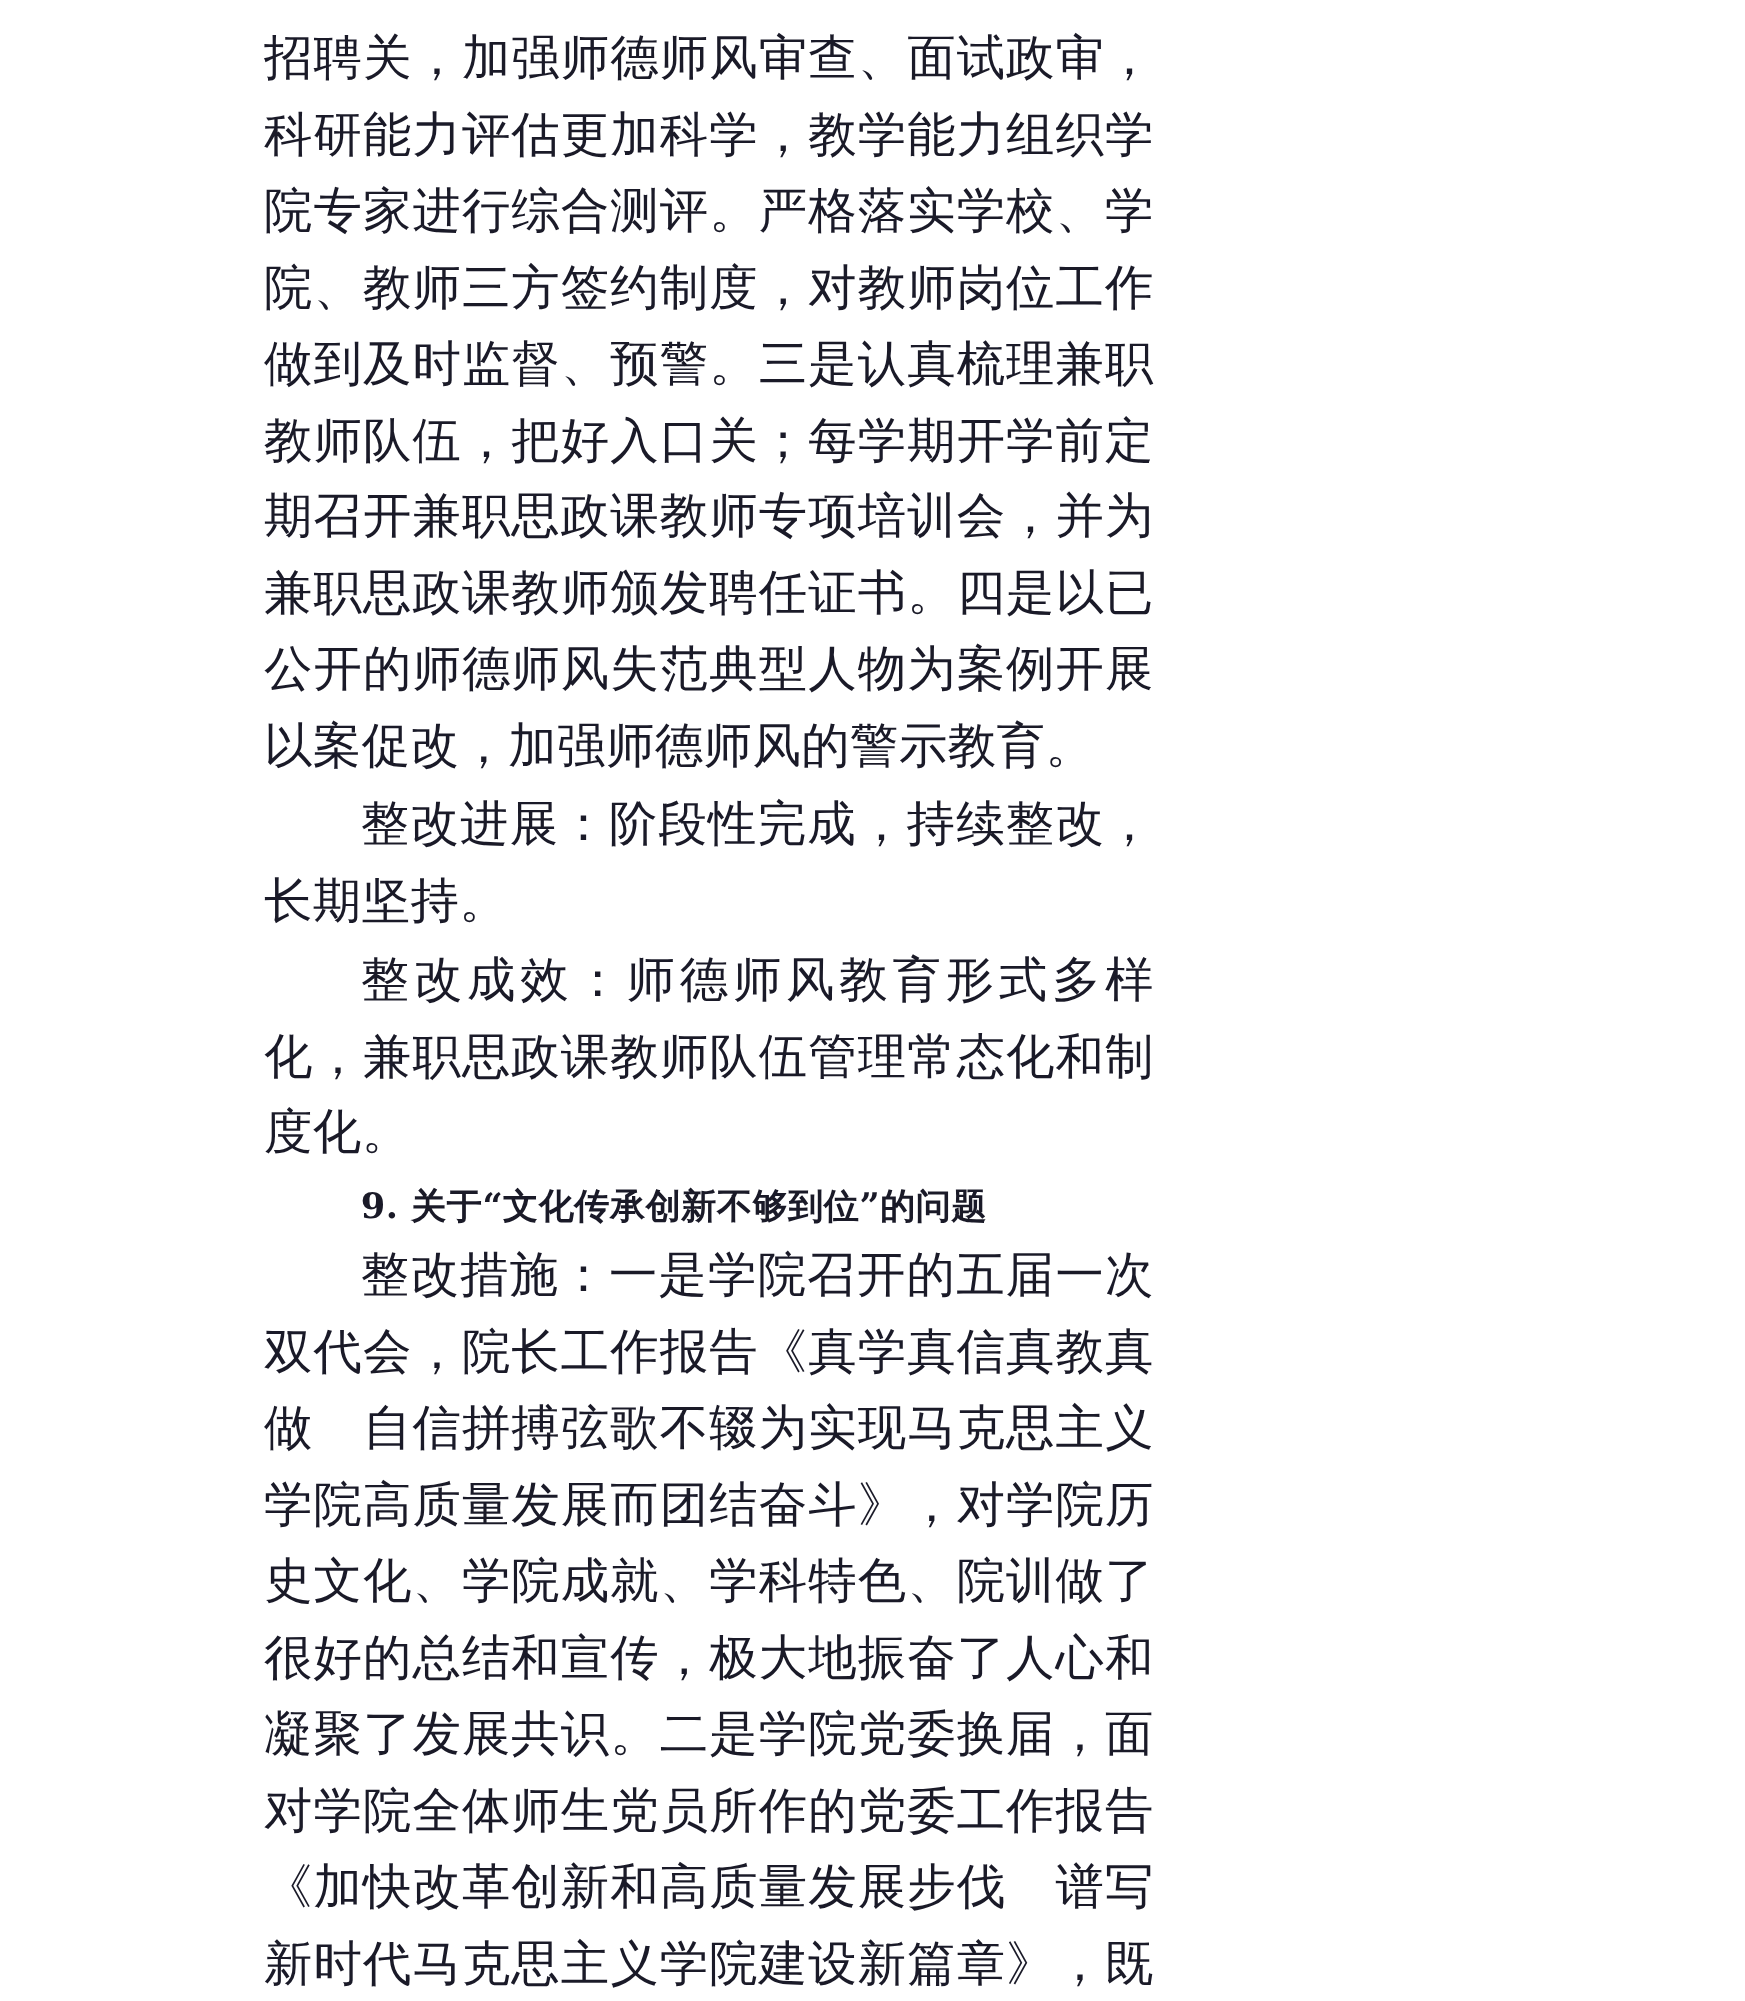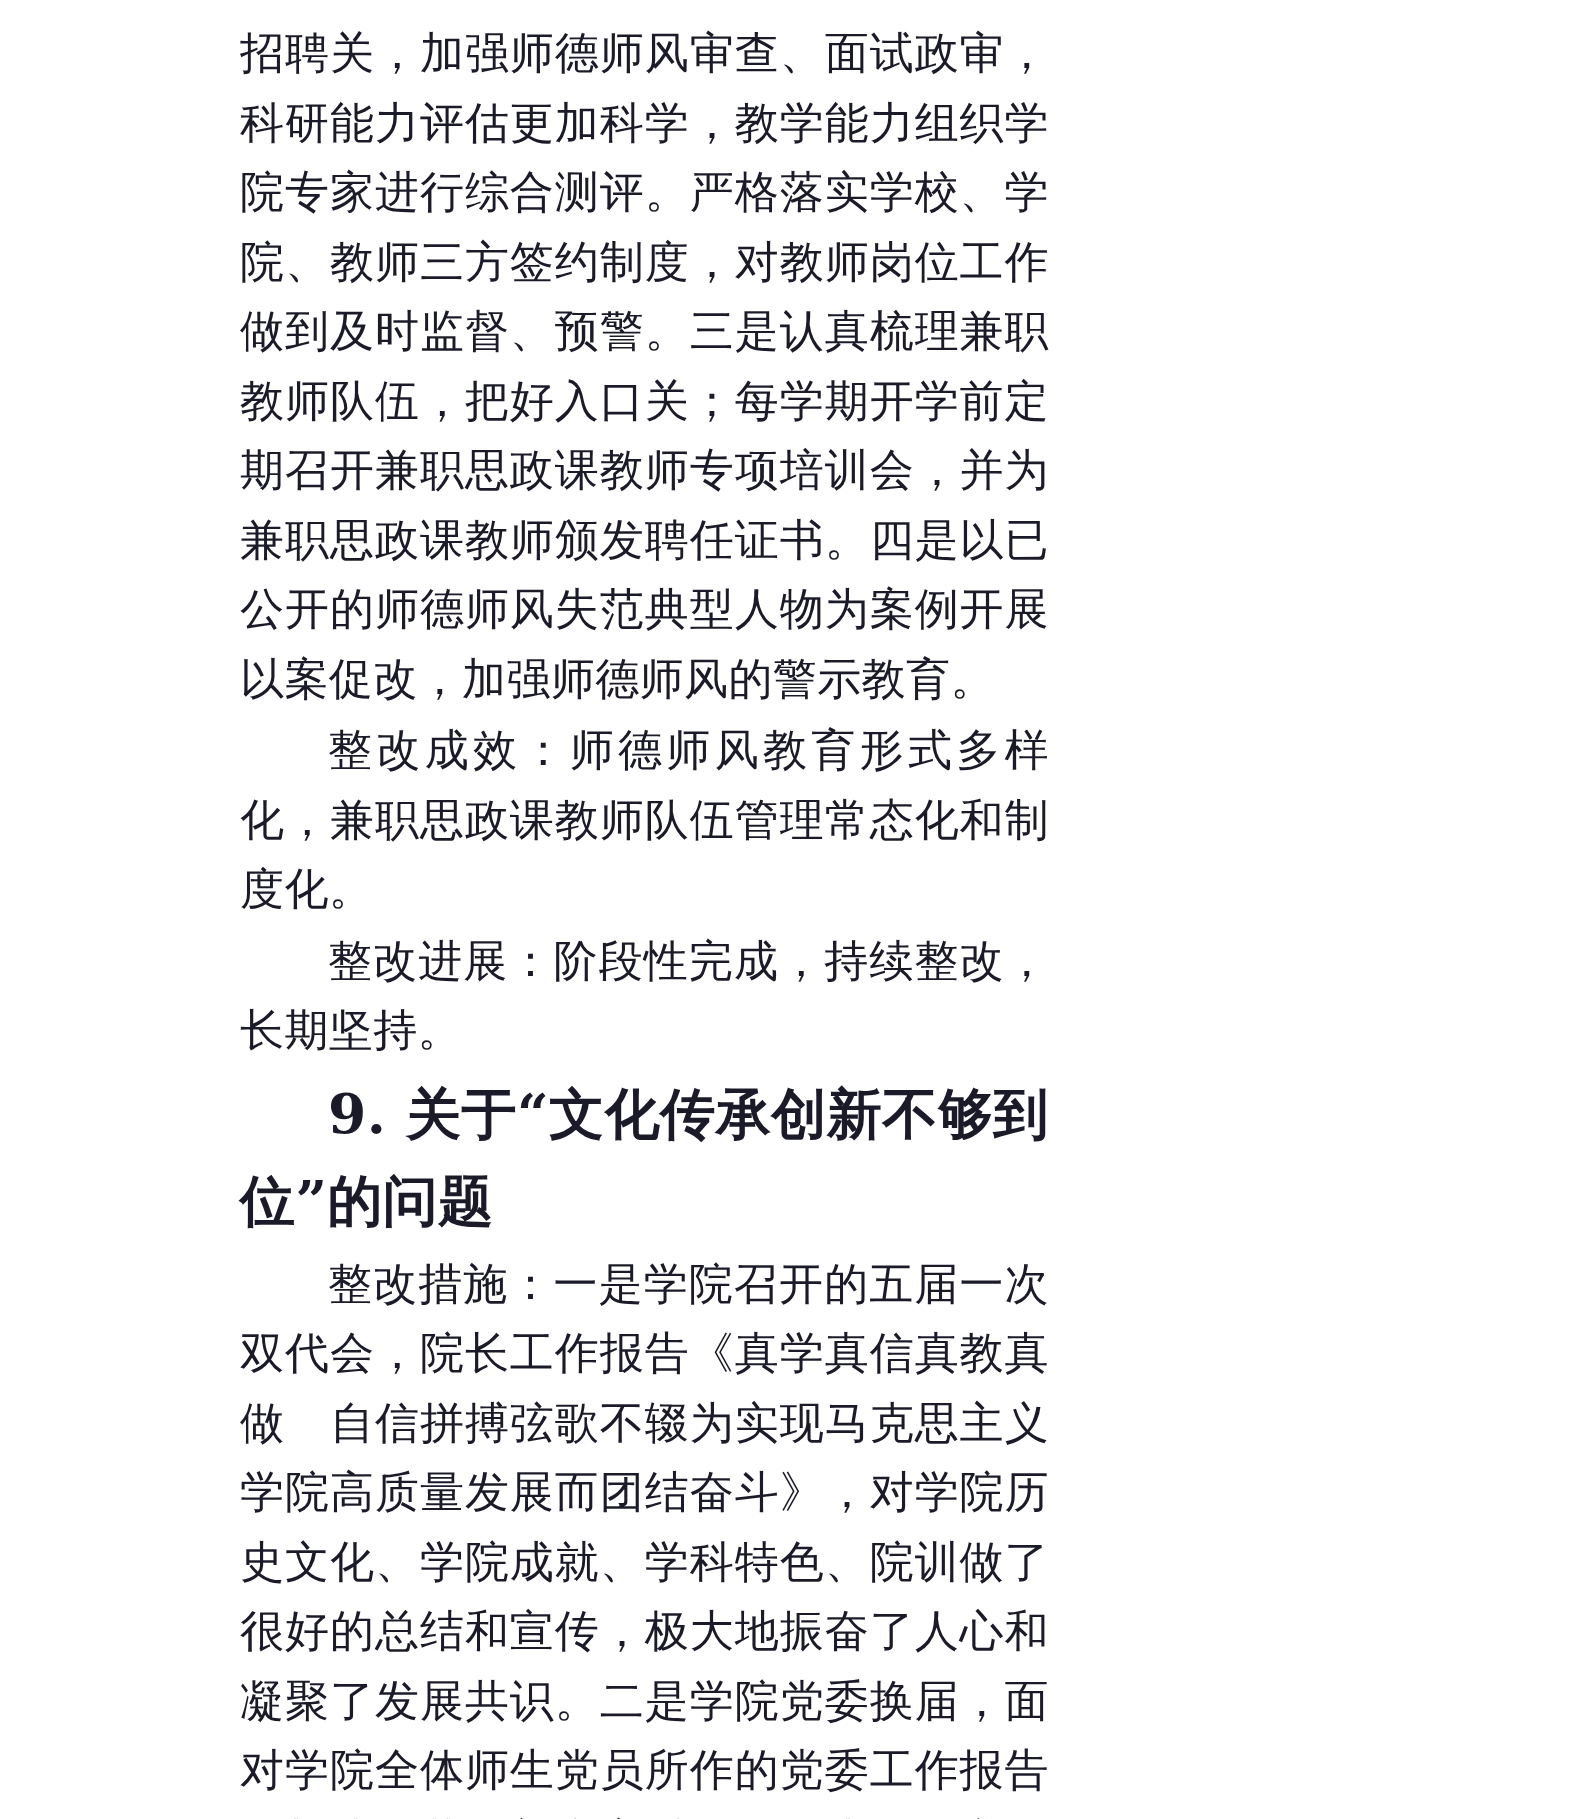--- a/index.html
+++ b/index.html
@@ -30,38 +30,38 @@
   }
   p.para {
     margin: 0 0 2px 0;
     text-indent: 0;
   }
   p.indent {
     margin: 0 0 2px 0;
     text-indent: 88px;
   }
   h2.section-heading {
-    font-size: 55px;
+    font-size: 32px;
     font-weight: bold;
     margin: 6px 0 4px 0;
     text-indent: 88px;
     line-height: 1.58;
     letter-spacing: 0.4px;
   }
 </style>
 </head>
 <body>
 
 <div class="page">
   <div class="doc-body">
 
     <p class="para">招聘关，加强师德师风审查、面试政审，科研能力评估更加科学，教学能力组织学院专家进行综合测评。严格落实学校、学院、教师三方签约制度，对教师岗位工作做到及时监督、预警。三是认真梳理兼职教师队伍，把好入口关；每学期开学前定期召开兼职思政课教师专项培训会，并为兼职思政课教师颁发聘任证书。四是以已公开的师德师风失范典型人物为案例开展以案促改，加强师德师风的警示教育。</p>
 
+    <p class="indent">整改进展：阶段性完成，持续整改，长期坚持。</p>
+
     <p class="indent">整改成效：师德师风教育形式多样化，兼职思政课教师队伍管理常态化和制度化。</p>
-
-    <p class="indent">整改进展：阶段性完成，持续整改，长期坚持。</p>
 
     <h2 class="section-heading">9. 关于“文化传承创新不够到位”的问题</h2>
 
     <p class="indent">整改措施：一是学院召开的五届一次双代会，院长工作报告《真学真信真教真做　自信拼搏弦歌不辍为实现马克思主义学院高质量发展而团结奋斗》，对学院历史文化、学院成就、学科特色、院训做了很好的总结和宣传，极大地振奋了人心和凝聚了发展共识。二是学院党委换届，面对学院全体师生党员所作的党委工作报告《加快改革创新和高质量发展步伐　谱写新时代马克思主义学院建设新篇章》，既全面回顾了上一届的工作成就，又全面谋划了未来五年的工作。增进了师生对学院发展的认同感和自豪感，也让全体师生明晰了学院发展目标，激发了全体师生为学院发展努力奋斗的信心。三是借助官网和微信公众号，更加注重学院各项成果的宣传。文化墙的工作持续推进。四是实施“一月一主题”工会活动，营造团结干事的文化氛围。</p>
 
   </div>
 </div>
 
 </body></html>

